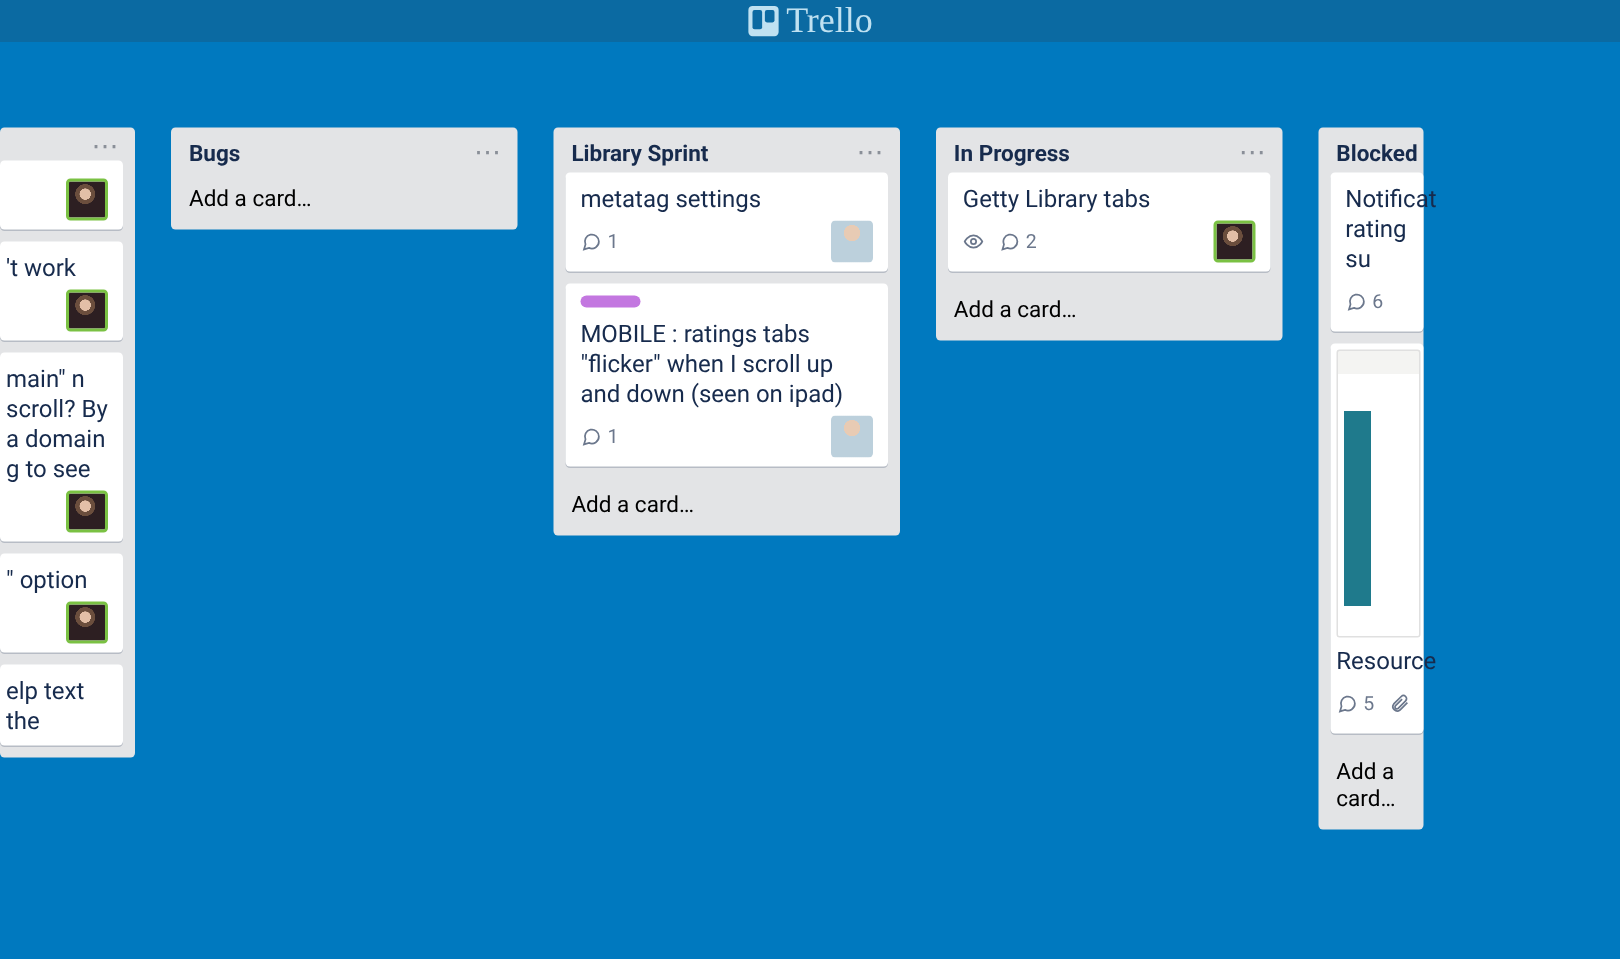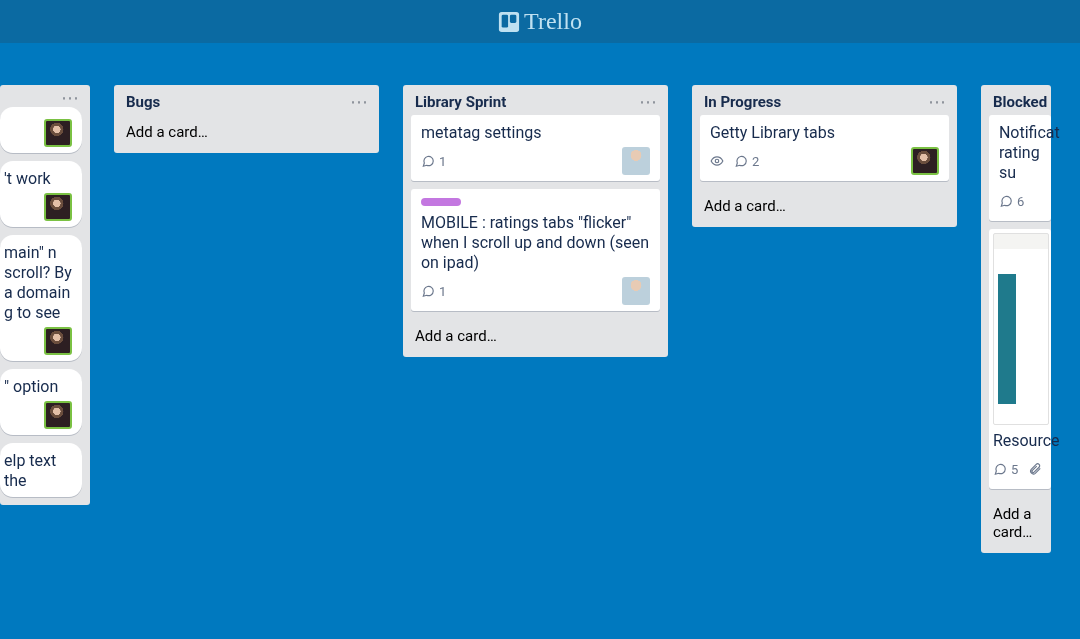--- a/index.html
+++ b/index.html
@@ -1,23 +1,23 @@
 <!DOCTYPE html>
 <html><head>
 <meta charset="utf-8">
 <style>
   html,body{margin:0;padding:0;height:100%;font-family:-apple-system,BlinkMacSystemFont,"Segoe UI",Roboto,Helvetica,Arial,sans-serif;}
   body{background:#0079BF;overflow:hidden;}
   
-  .topbar{height:43px;background:#0B6AA2;display:flex;align-items:center;justify-content:center;}
+  .topbar{height:28px;background:#0B6AA2;display:flex;align-items:center;justify-content:center;}
   .logo{display:flex;align-items:center;gap:4px;color:#BFE1F1;font-family:"Brush Script MT","Segoe Script",cursive;font-size:24px;font-weight:500;}
   .logo svg{width:22px;height:22px;}
   
   .board{position:absolute;top:40px;bottom:0;left:0;right:0;overflow-x:auto;overflow-y:hidden;padding-top:45px;white-space:nowrap;}
-  .list{display:inline-block;vertical-align:top;width:265px;background:#E3E4E6;border-radius:3px;margin-left:20px;white-space:normal;font-size:14px;}
+  .list{display:inline-block;vertical-align:top;width:231px;background:#E3E4E6;border-radius:3px;margin-left:20px;white-space:normal;font-size:14px;}
   .list.first{margin-left:0;width:90px;}
   .list.last{width:70px;}
   .list-header{display:flex;align-items:center;justify-content:space-between;padding:8px 10px 4px 12px;}
   .list-title{font-weight:700;color:#172B4D;font-size:15px;}
   .list-menu{color:#8A8F98;font-size:18px;line-height:10px;cursor:pointer;letter-spacing:1px;}
   .cards{padding:0 8px;}
   .card{background:#fff;border-radius:3px;box-shadow:0 1px 0 rgba(9,30,66,.2);padding:8px 10px 6px 10px;margin-bottom:8px;position:relative;cursor:pointer;}
   .card-title{color:#172B4D;font-size:16px;line-height:20px;}
   .card-label{display:inline-block;width:40px;height:8px;border-radius:4px;margin-bottom:4px;}
   .lbl-purple{background:#C377E0;}
@@ -31,21 +31,21 @@
   .av1{background:radial-gradient(circle at 45% 35%,#E3BFA7 18%,#6b4e3d 19% 32%,transparent 33%),
             linear-gradient(#2d1f22,#2d1f22);
        border:2px solid #7AC143;box-sizing:border-box;}
   .av2{background:radial-gradient(circle at 50% 30%,#E8CBB4 22%,transparent 23%),
             linear-gradient(#bcd0dc,#bcd0dc);}
   .screenshot-thumb{height:190px;background:linear-gradient(#f4f4f2 8%,#ffffff 8% 100%);border:1px solid #e0e0e0;border-radius:2px;margin-bottom:6px;position:relative;}
   .screenshot-thumb::before{content:"";position:absolute;left:4px;top:40px;bottom:20px;width:18px;background:#1F7A8C;}
   
   .list.first .list-header{justify-content:flex-end;padding-left:4px;}
   .list.first .cards{padding-left:0;}
-  .list.first .card{padding-left:4px;border-radius:13px;}
+  .list.first .card{padding-left:4px;}
   .list.first .card-bottom{justify-content:flex-end;}
   .list.last .list-header{padding-right:2px;}
   .list.last .cards{padding-right:0;}
   .list.last .card{padding-right:2px;}
   .list.last .add-card{padding-right:2px;}
 </style>
 </head>
 <body>
 
 <div class="topbar">

